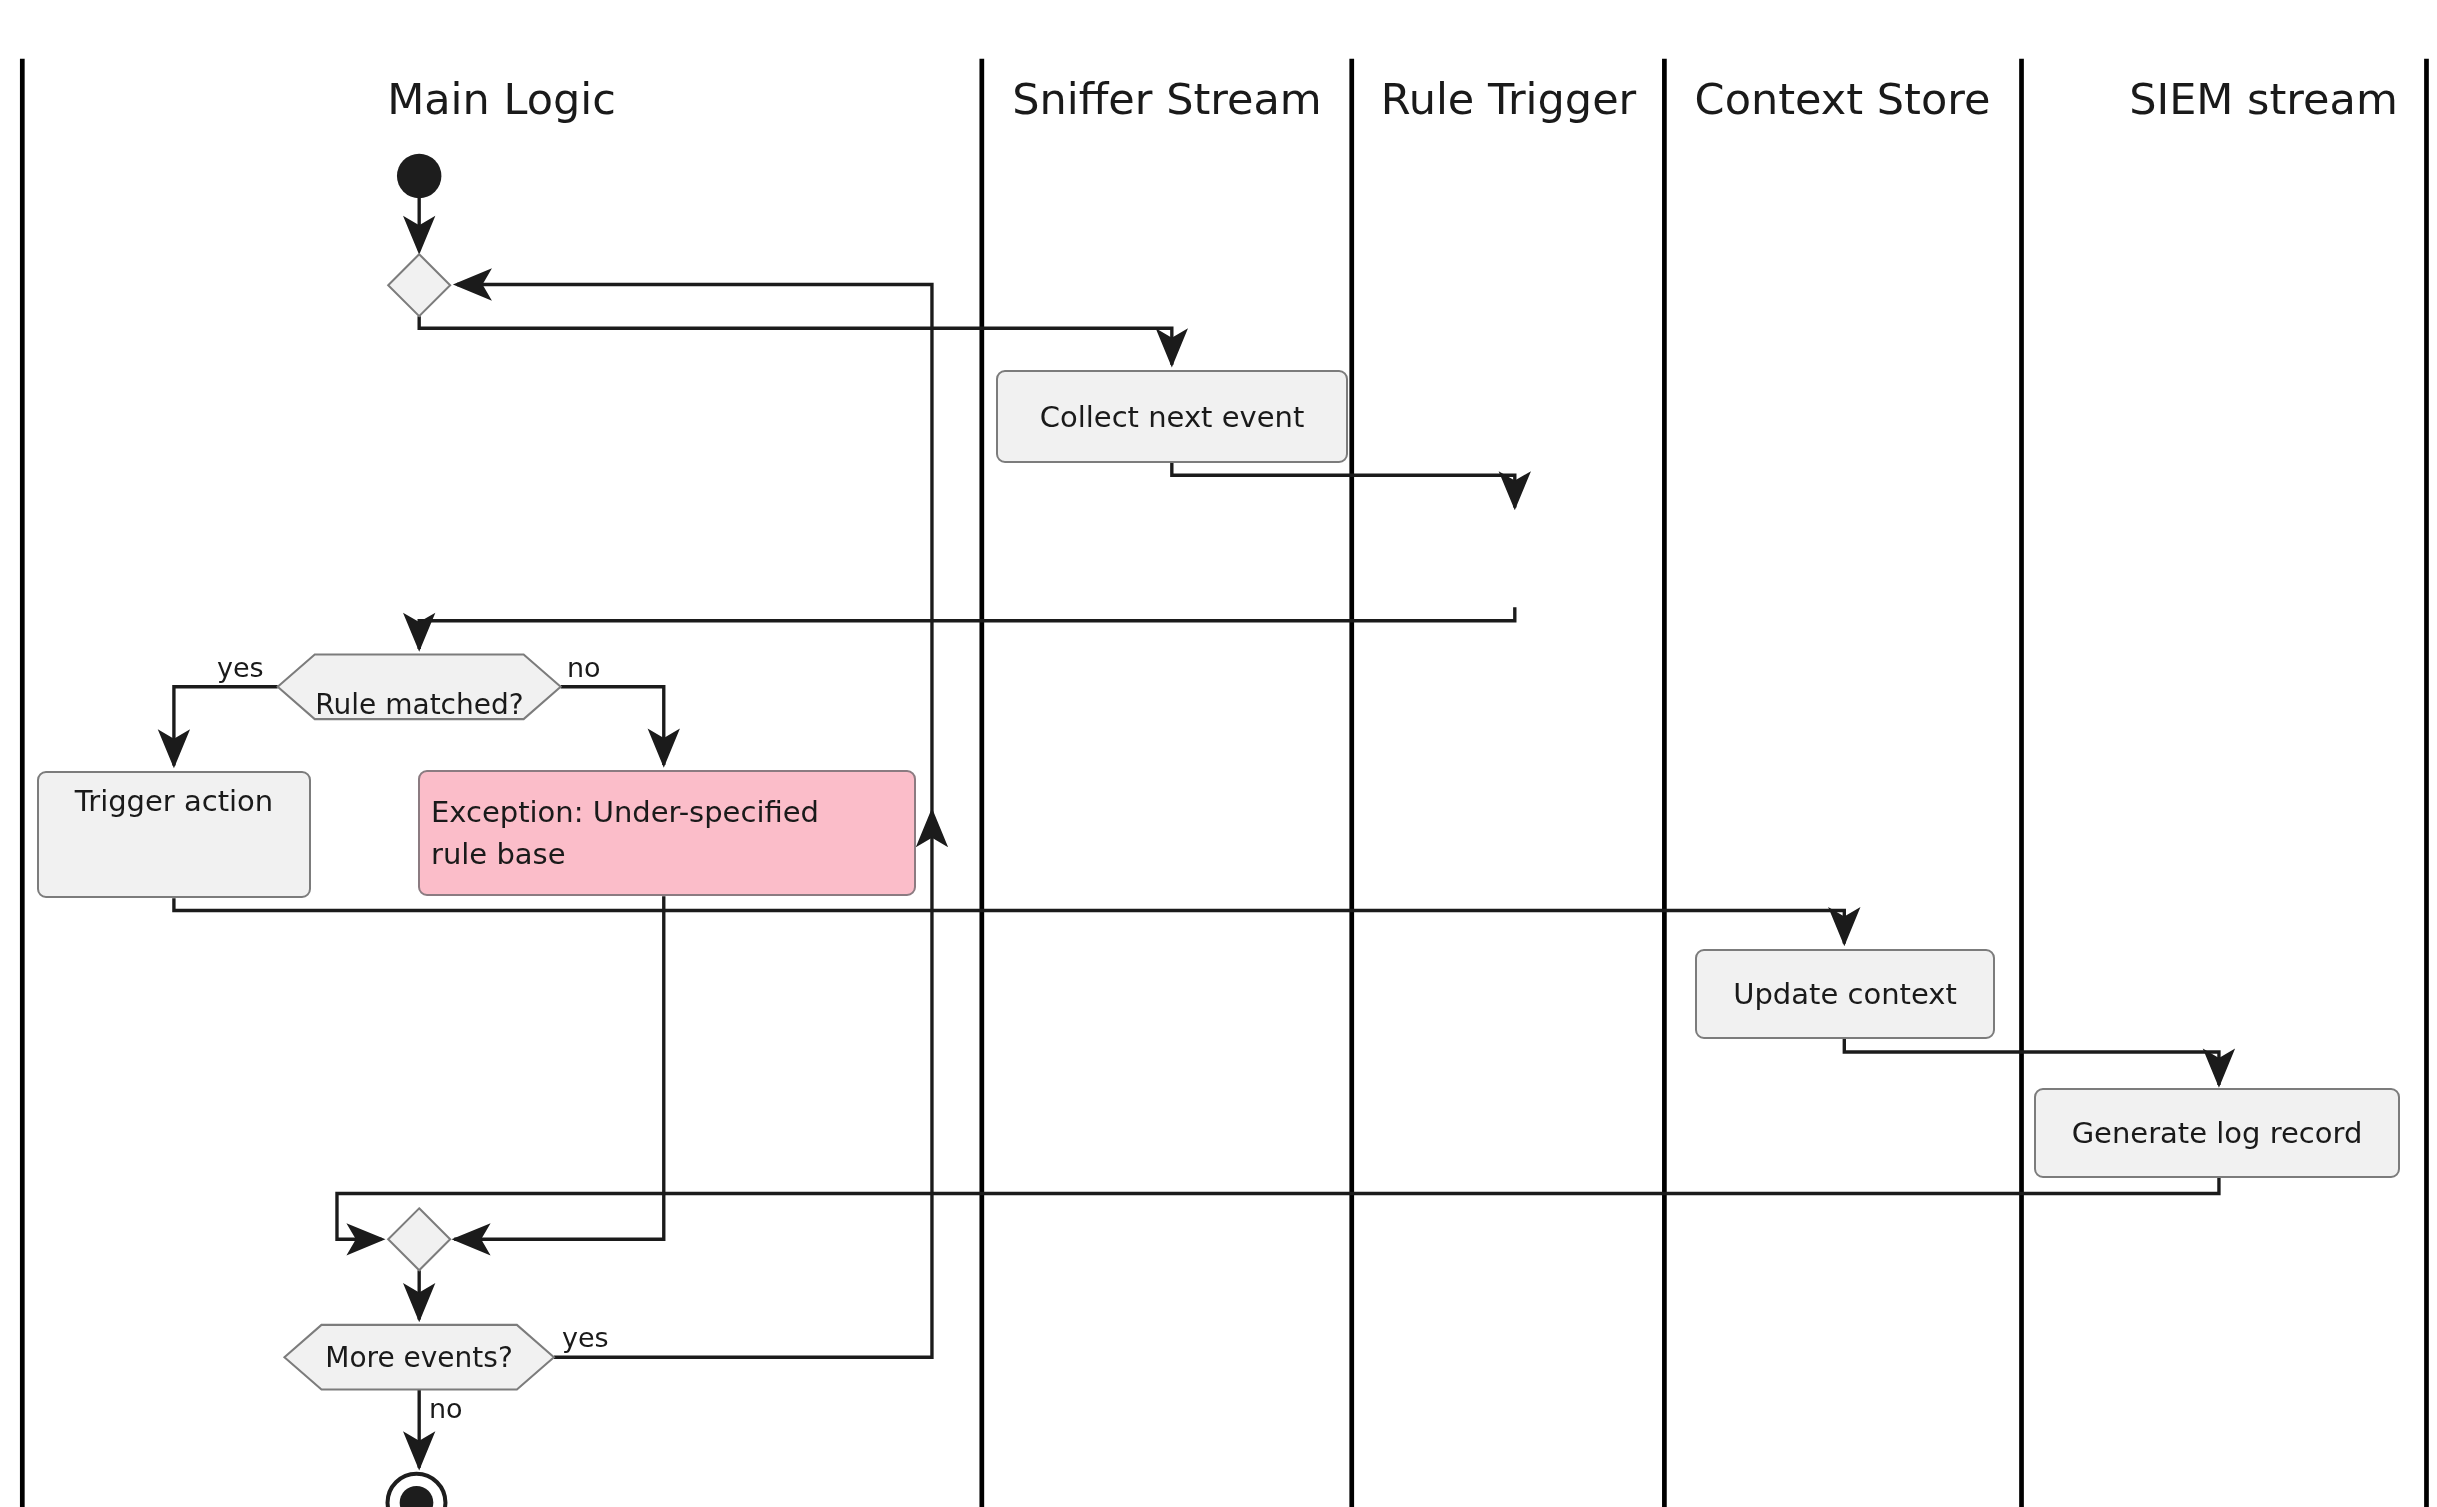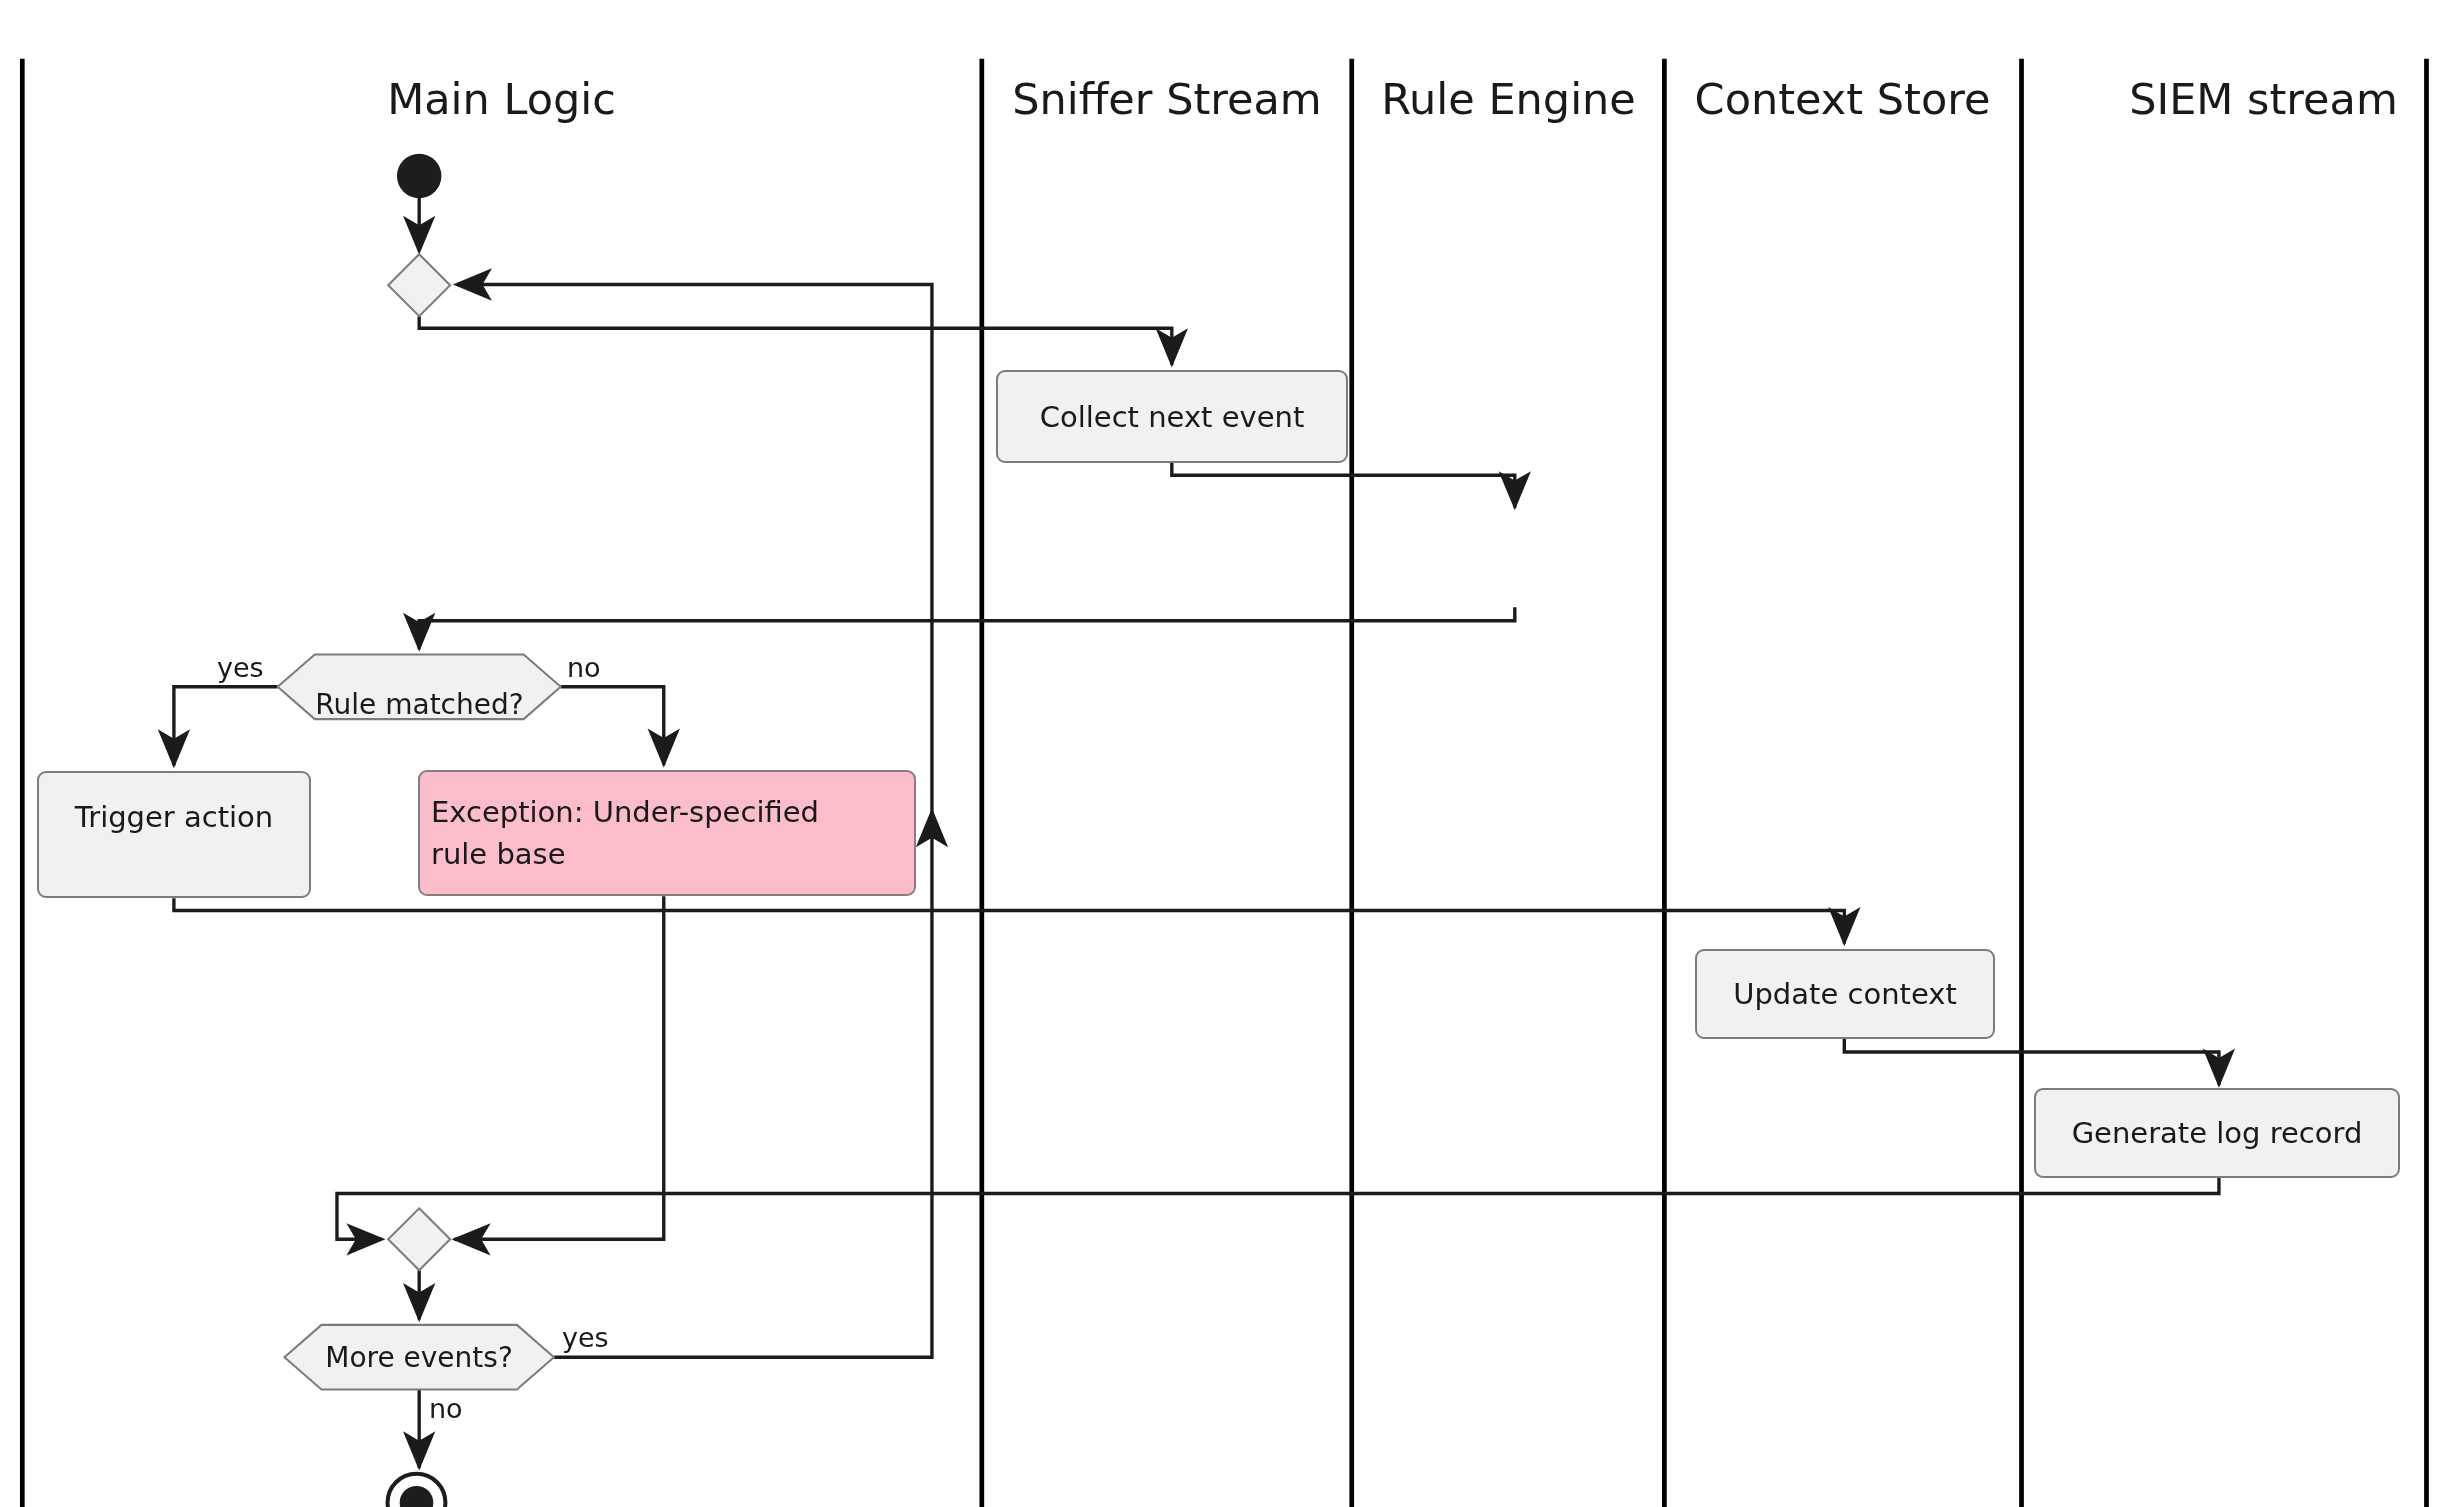--- a/index.html
+++ b/index.html
@@ -41,21 +41,21 @@
   .box{
     position:absolute;box-sizing:border-box;
     background:var(--shape-fill);
     border:2px solid var(--shape-stroke);
     border-radius:9px;
     display:flex;align-items:center;justify-content:center;
     font-size:29px;line-height:40px;white-space:nowrap;
   }
   .b-collect {left:996px;top:322px;width:352px;height:93px;}
   .b-evaluate{left:1373px;top:465px;width:283px;height:94px;}
-  .b-trigger {left:37px;top:723px;width:274px;height:127px;align-items:flex-start;padding-top:24px;}
+  .b-trigger {left:37px;top:723px;width:274px;height:127px;align-items:flex-start;padding-top:8px;}
   .b-exception{
     left:418px;top:722px;width:498px;height:126px;
     background:var(--exception-fill);border-color:var(--exception-stroke);
     justify-content:flex-start;padding-left:11px;
     white-space:pre-line;line-height:42px;
   }
   .b-update  {left:1695px;top:901px;width:300px;height:90px;}
   .b-generate{left:2034px;top:1040px;width:366px;height:90px;}
 
   .hex-label{
@@ -141,21 +141,21 @@
     <polygon class="shape" points="622,306 668,352 622,398 576,352"></polygon>
     <polygon class="shape" points="622,1722 668,1768 622,1814 576,1768"></polygon>
     <polygon class="shape" points="467,900 777,900 832,948 777,996 467,996 412,948"></polygon>
     <polygon class="shape" points="477,1895 767,1895 822,1943 767,1991 477,1991 422,1943"></polygon>
     <circle class="end-ring" cx="618" cy="2159" r="43"></circle>
     <circle class="end-dot" cx="618" cy="2159" r="25"></circle>
   </svg>
 
   <div class="lane-title t-main">Main Logic</div>
   <div class="lane-title t-sniffer">Sniffer Stream</div>
-  <div class="lane-title t-rule">Rule Engine</div>
+  <div class="lane-title t-rule">Rule Trigger</div>
   <div class="lane-title t-context">Context Store</div>
   <div class="lane-title t-siem">SIEM stream</div>
 
   <div class="box b-collect">Collect next event</div>
   <div class="box b-trigger">Trigger action</div>
   <div class="box b-exception">Exception: Under-specified
 rule base</div>
   <div class="box b-update">Update context</div>
   <div class="box b-generate">Generate log record</div>
 

